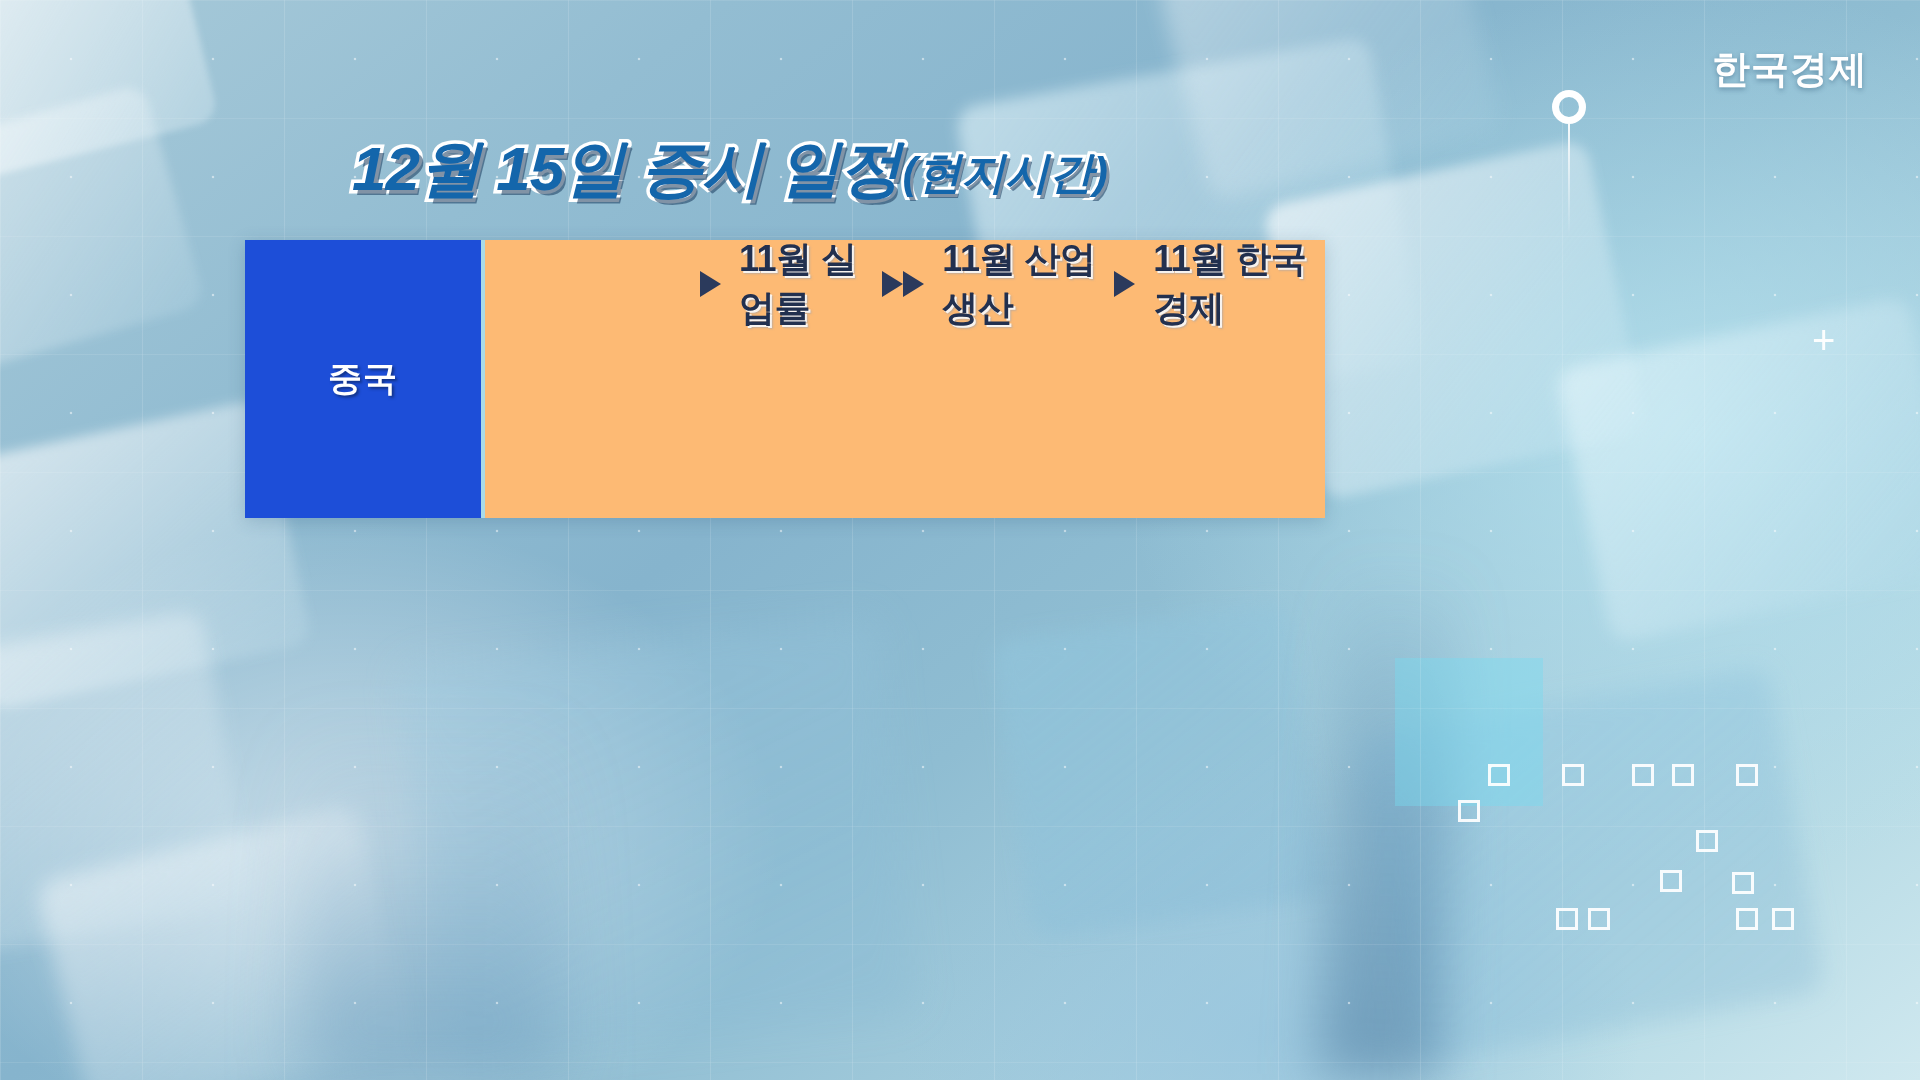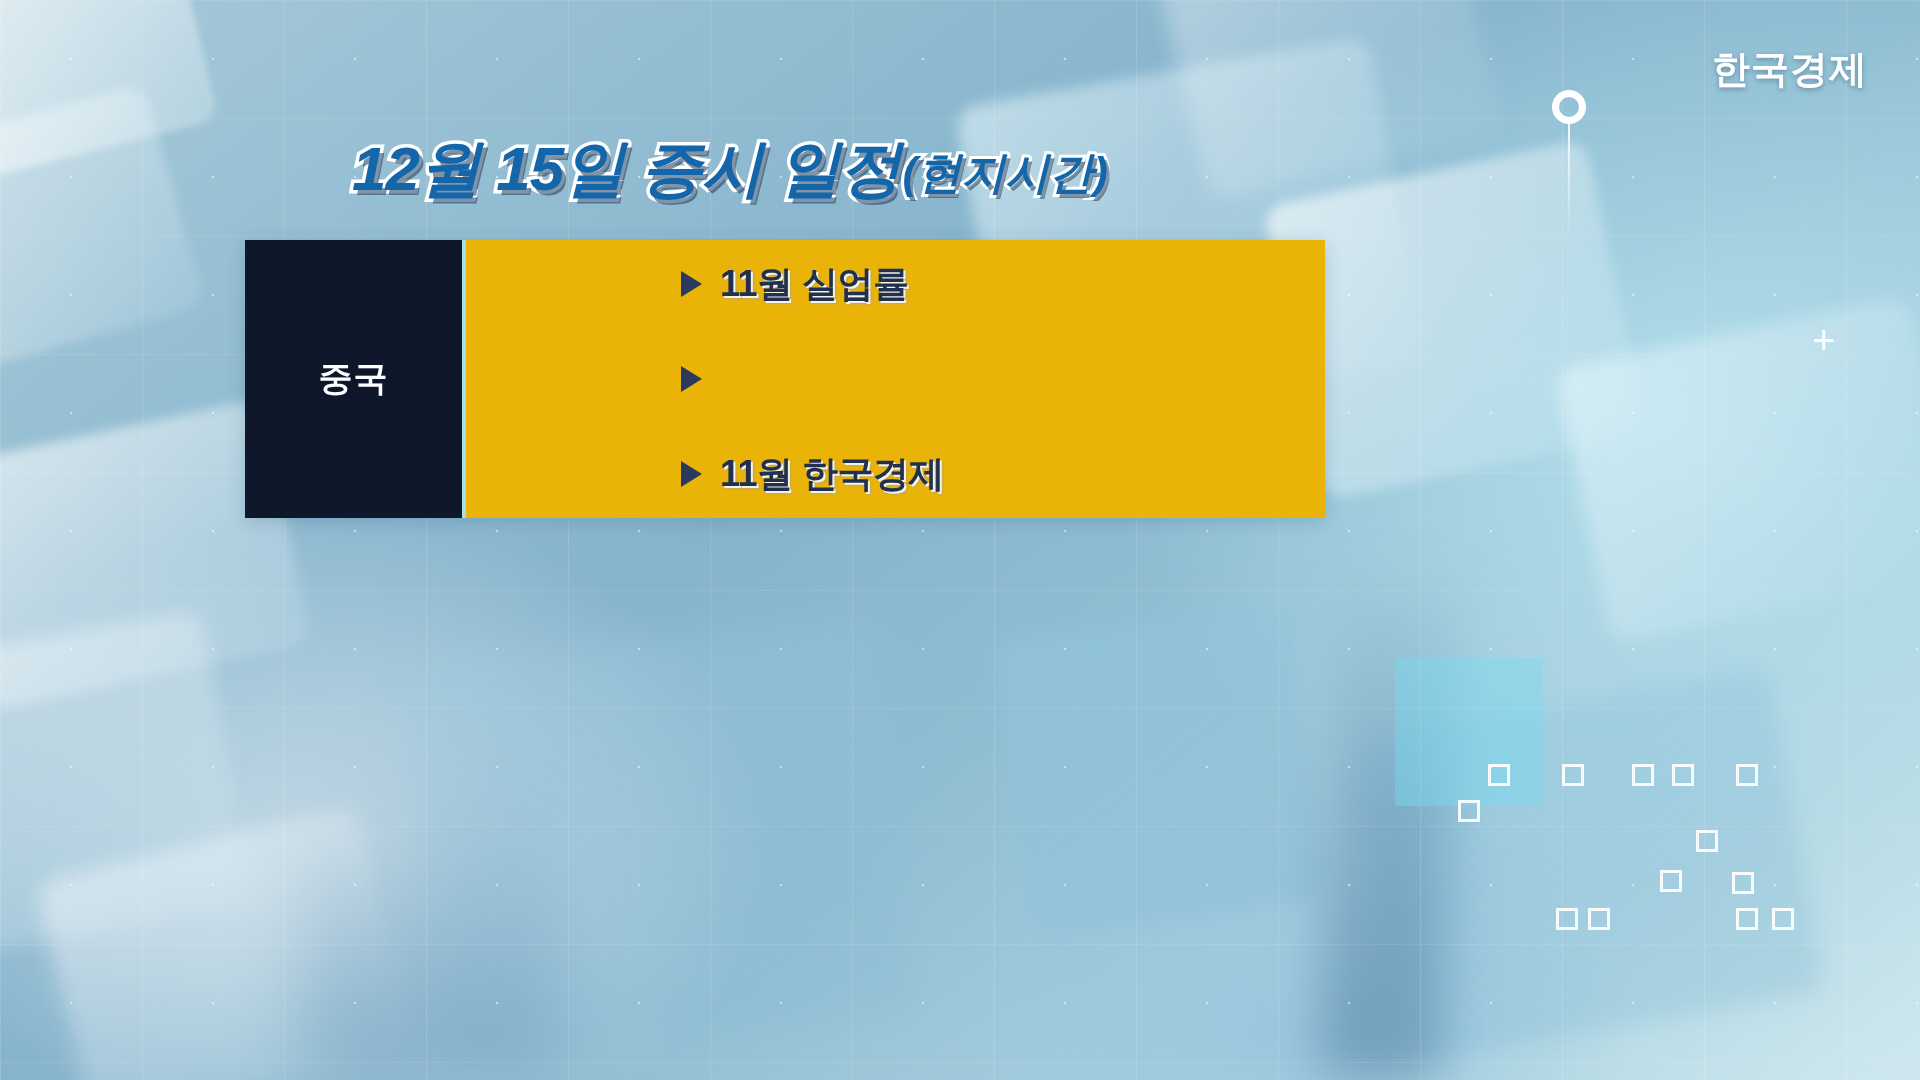--- a/index.html
+++ b/index.html
@@ -118,27 +118,27 @@
     -webkit-text-stroke:6px #ffffff;
     paint-order:stroke fill;
     text-shadow:3px 4px 0 rgba(26,58,92,.55);
     font-family:"Liberation Sans",sans-serif;
     line-height:1; padding-bottom:5px;
   }
 
   
   #schedule{ position:absolute; left:245px; top:240px; width:1080px; height:278px;
     display:flex; box-shadow:0 3px 16px rgba(40,80,120,.22); }
-  #cat-cell{ width:217px; background:#0f172a; display:flex; align-items:center;
+  #cat-cell{ width:236px; background:#1d4ed8; display:flex; align-items:center;
     justify-content:center; }
   #cat-label{ color:#ffffff; font-size:34px; font-weight:700;
     letter-spacing:1px; font-family:"Liberation Sans",sans-serif;
     text-shadow:2px 2px 3px rgba(10,25,55,.55); }
-  #items{ flex:1; background:#eab308; padding:18px 0 18px 215px;
-    display:flex; flex-direction:column; justify-content:space-between;
+  #items{ flex:1; background:#fdba74; padding:18px 0 18px 215px;
+    display:flex; flex-direction:row; justify-content:space-between;
     border-left:4px solid #a9dbe8; }
   .item{ display:flex; align-items:center; gap:18px; height:52px; }
   .bullet{ width:0;height:0;
     border-left:21px solid #2b3a5c;
     border-top:13px solid transparent;
     border-bottom:13px solid transparent; flex:none; }
   .item-label{ font-size:36px; font-weight:700; color:#22304f;
     letter-spacing:-.5px; font-family:"Liberation Sans",sans-serif;
     text-shadow:2px 2px 0 rgba(255,255,255,.85), 3px 3px 2px rgba(140,160,190,.5); }
 </style>
@@ -203,16 +203,20 @@
   <div id="items">
     <div class="item">
       <span class="bullet"></span>
       <span class="item-label">11월 실업률</span>
     </div>
     <div class="item">
       <span class="bullet"></span>
     </div>
     <div class="item">
       <span class="bullet"></span>
+      <span class="item-label">11월 산업생산</span>
+    </div>
+    <div class="item">
+      <span class="bullet"></span>
       <span class="item-label">11월 한국경제</span>
     </div>
   </div>
 </div>
 
 </body></html>

